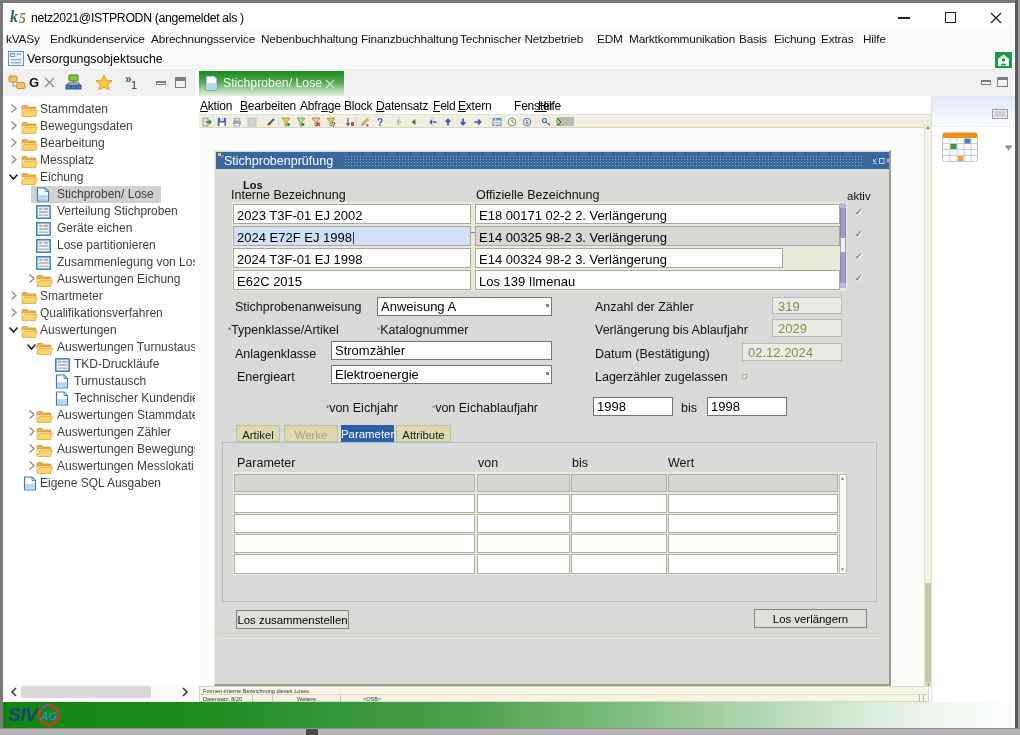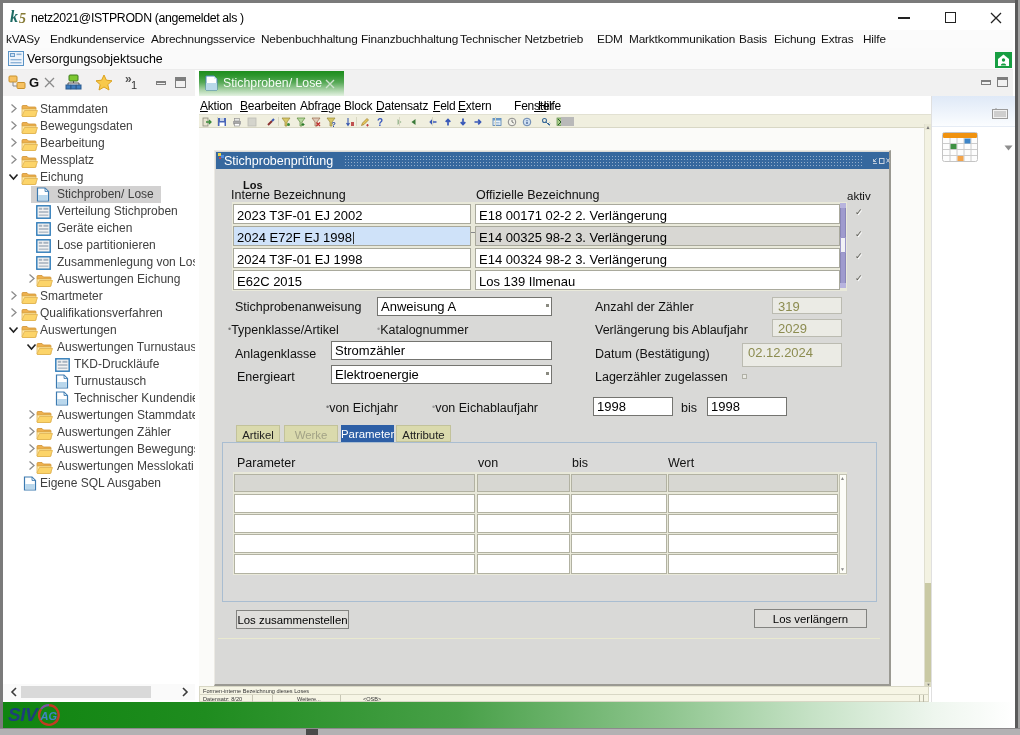--- a/index.html
+++ b/index.html
@@ -456,21 +456,21 @@
 <div class="flabel" style="left:28px;top:28px;font-weight:bold;font-size:11px">Los</div>
 <div class="flabel" style="left:16px;top:37px;">Interne Bezeichnung</div>
 <div class="flabel" style="left:261px;top:37px;">Offizielle Bezeichnung</div>
 <div class="flabel" style="left:632px;top:39px;font-size:11.5px">aktiv</div>
 <div class="abs" style="left:17px;top:51px;width:615px;height:89px;background:#e9e9da"></div>
 <div class="cell" style="left:18px;top:53px;width:238px;height:20px;">2023 T3F-01 EJ 2002</div>
 <div class="cell" style="left:260px;top:53px;width:365px;height:20px;">E18 00171 02-2 2. Verlängerung</div>
 <div class="cell" style="left:18px;top:75px;width:238px;height:20px;background:#cfe2f9">2024 E72F EJ 1998<span style="display:inline-block;width:1px;height:12px;background:#333;vertical-align:-2px;margin-left:1px"></span></div>
 <div class="cell" style="left:260px;top:75px;width:365px;height:20px;background:#d8d7d3">E14 00325 98-2 3. Verlängerung</div>
 <div class="cell" style="left:18px;top:97px;width:238px;height:20px;">2024 T3F-01 EJ 1998</div>
-<div class="cell" style="left:260px;top:97px;width:365px;height:20px;">E14 00324 98-2 3. Verlängerung</div>
+<div class="cell" style="left:260px;top:97px;width:308px;height:20px;">E14 00324 98-2 3. Verlängerung</div>
 <div class="cell" style="left:18px;top:119px;width:238px;height:20px;">E62C 2015</div>
 <div class="cell" style="left:260px;top:119px;width:365px;height:20px;">Los 139 Ilmenau</div>
 <div class="abs" style="left:256px;top:81px;width:4px;height:1px;background:#888"></div>
 <div class="abs" style="left:625px;top:52px;width:6px;height:85px;background:#9f9bce;border:1px solid #8a86b8"></div>
 <div class="abs" style="left:625px;top:52px;width:6px;height:5px;background:#b8b4de"></div>
 <div class="abs" style="left:625px;top:132px;width:6px;height:5px;background:#b8b4de"></div>
 <div class="abs" style="left:625px;top:86px;width:6px;height:16px;background:#f2f2f6;border:1px solid #9a96c8"></div>
 <div class="abs" style="left:640px;top:56px;font-size:9px;color:#5a5a52;text-shadow:1px 1px 0 #fff">✓</div>
 <div class="abs" style="left:640px;top:78px;font-size:9px;color:#5a5a52;text-shadow:1px 1px 0 #fff">✓</div>
 <div class="abs" style="left:640px;top:100px;font-size:9px;color:#5a5a52;text-shadow:1px 1px 0 #fff">✓</div>
@@ -480,21 +480,21 @@
 <div class="abs" style="left:331px;top:153px;width:3px;height:3px;background:#8a8a80"></div>
 <div class="flabel" style="left:380px;top:149px;">Anzahl der Zähler</div>
 <div class="fdis" style="left:557px;top:146px;width:70px;height:17px;">319</div>
 <div class="flabel" style="left:13px;top:172px;"><span style="color:#777;font-size:9px;vertical-align:2px">•</span>Typenklasse/Artikel</div>
 <div class="flabel" style="left:162px;top:172px;"><span style="color:#999;font-size:9px;vertical-align:2px">•</span>Katalognummer</div>
 <div class="flabel" style="left:380px;top:172px;">Verlängerung bis Ablaufjahr</div>
 <div class="fdis" style="left:557px;top:168px;width:70px;height:18px;">2029</div>
 <div class="flabel" style="left:20px;top:196px;">Anlagenklasse</div>
 <div class="finput" style="left:116px;top:190px;width:221px;height:17px;">Stromzähler</div>
 <div class="flabel" style="left:380px;top:196px;">Datum (Bestätigung)</div>
-<div class="fdis" style="left:527px;top:192px;width:100px;height:24px;">02.12.2024</div>
+<div class="fdis" style="left:527px;top:192px;width:100px;height:18px;">02.12.2024</div>
 <div class="flabel" style="left:22px;top:219px;">Energieart</div>
 <div class="finput" style="left:116px;top:214px;width:221px;height:17px;">Elektroenergie</div>
 <div class="abs" style="left:331px;top:221px;width:3px;height:3px;background:#8a8a80"></div>
 <div class="flabel" style="left:380px;top:219px;">Lagerzähler zugelassen</div>
 <div class="abs" style="left:527px;top:223px;width:5px;height:5px;background:#e9e9e2;border:1px solid #b0b0a6"></div>
 <div class="flabel" style="left:111px;top:250px;"><span style="color:#777;font-size:9px;vertical-align:2px">•</span>von Eichjahr</div>
 <div class="flabel" style="left:217px;top:250px;"><span style="color:#999;font-size:9px;vertical-align:2px">•</span>von Eichablaufjahr</div>
 <div class="finput" style="left:378px;top:246px;width:80px;height:18px;">1998</div>
 <div class="flabel" style="left:466px;top:250px;">bis</div>
 <div class="finput" style="left:492px;top:246px;width:80px;height:18px;">1998</div>

